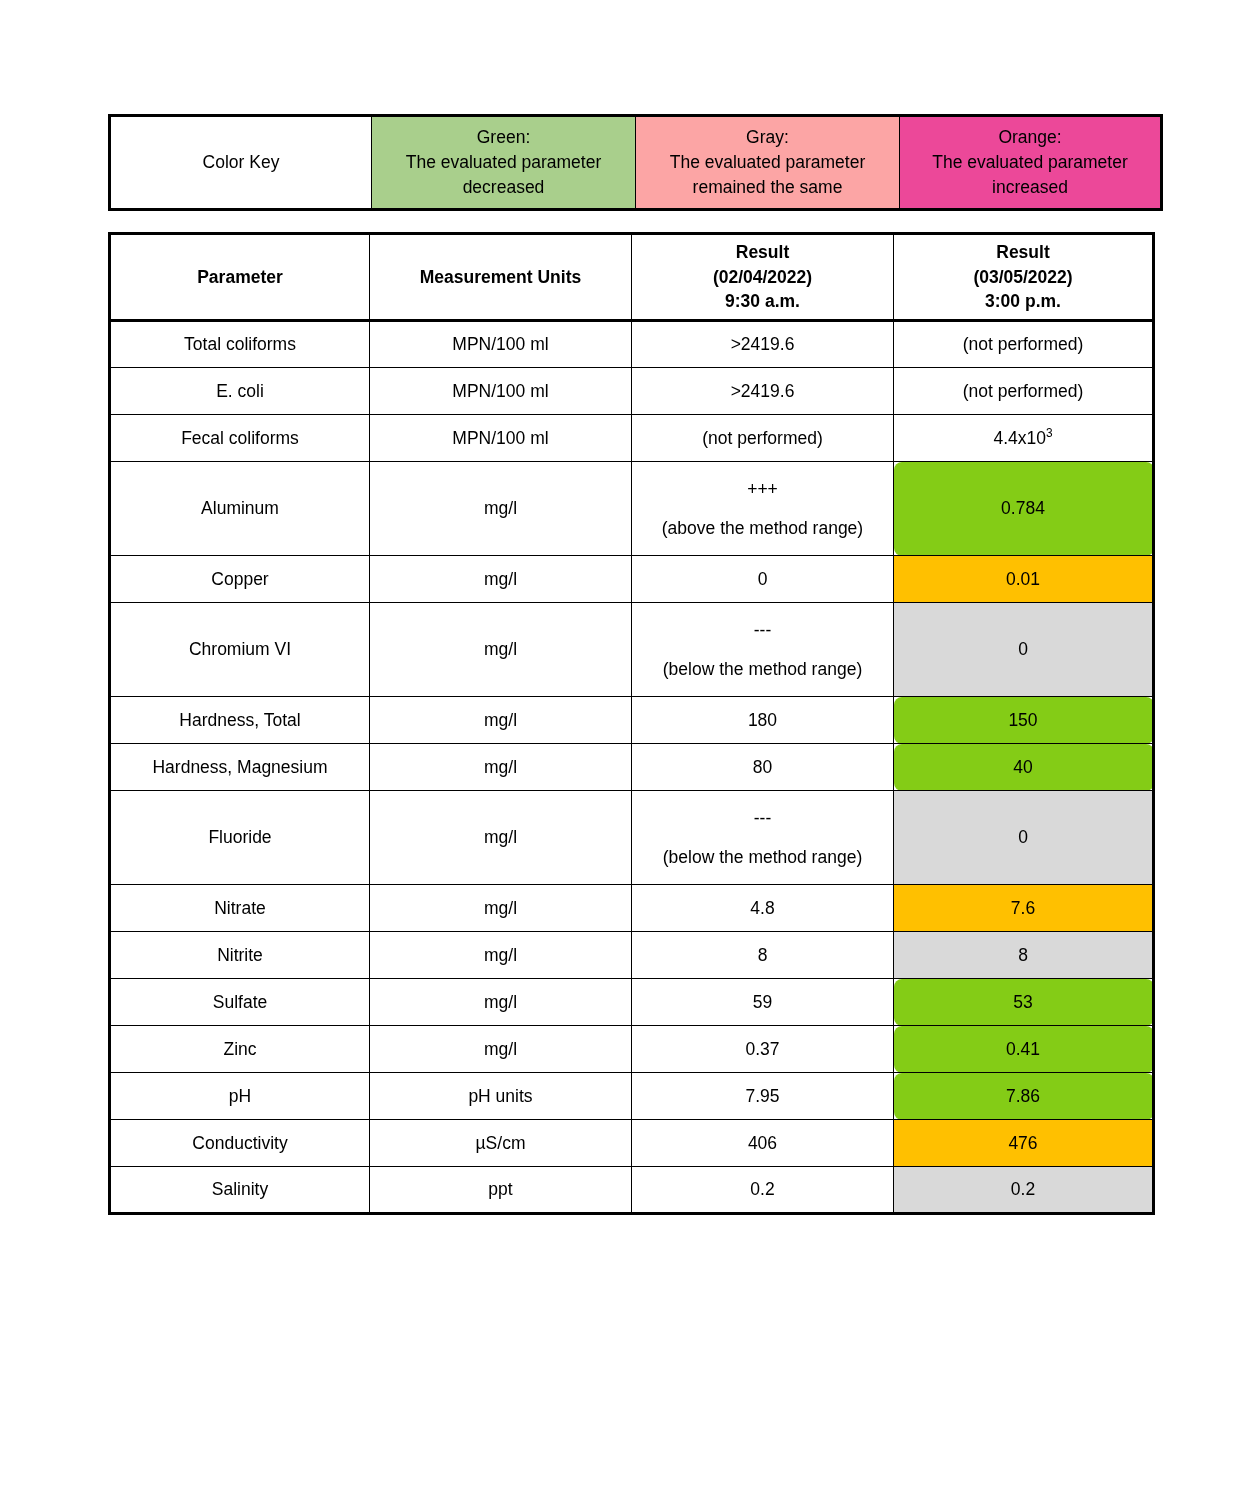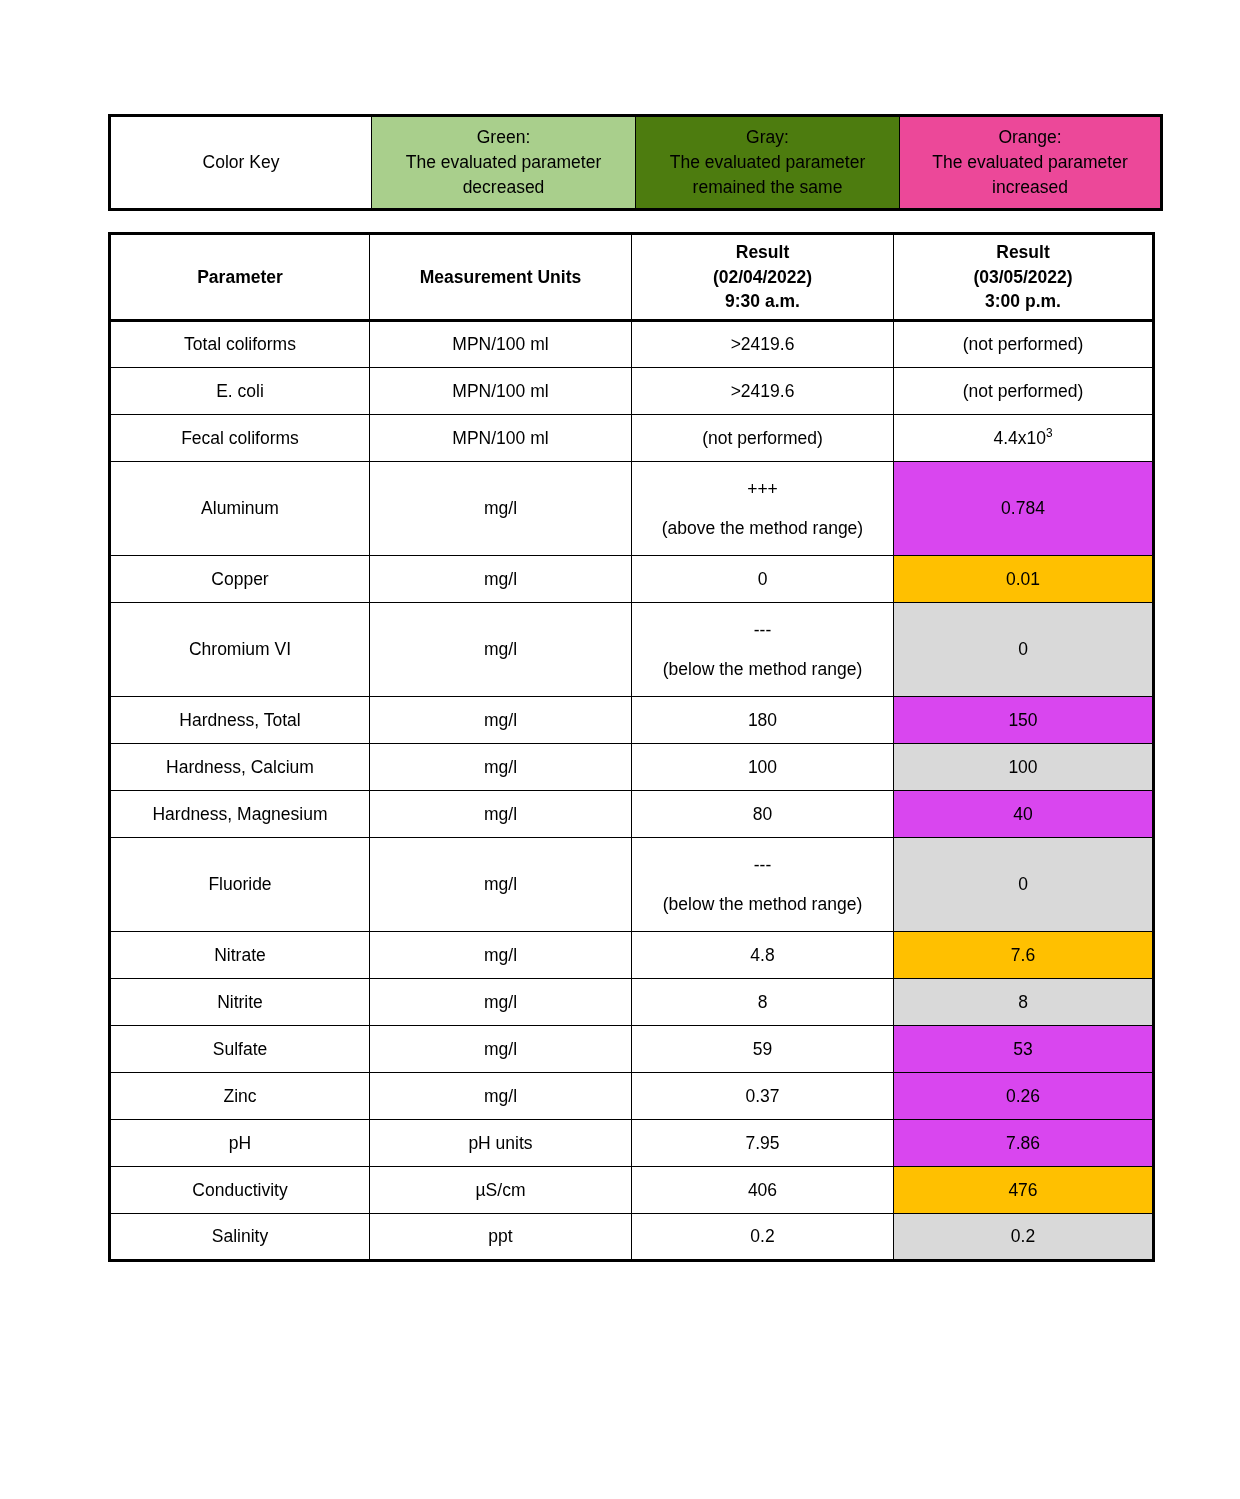--- a/index.html
+++ b/index.html
@@ -43,21 +43,21 @@
     padding: 8px 4px;
     height: 62px;
   }
   .col-param   { width: 252px; }
   .col-units   { width: 255px; }
   .col-res1    { width: 255px; }
   .col-res2    { width: 252px; }
 
   .key-label   { background: #ffffff; }
   .key-green   { background: #A9CF8C; }
-  .key-gray    { background: #4d7c0f; }
+  .key-gray    { background: #fca5a5; }
   .key-orange  { background: #ec4899; }
 
   .key-line { display: block; }
 
   
   .data-table {
     position: absolute;
     left: 108px;
     top: 232px;
     width: 1014px;
@@ -78,21 +78,21 @@
   .data-table thead th {
     height: 76px;
     border-bottom: 3px solid #000;
     font-weight: bold;
   }
   .data-table tbody tr { height: 47px; }
   .data-table tbody tr.tall { height: 94px; }
 
   .hdr-line { display: block; }
 
-  .cell-green  { background: #d946ef; }
+  .cell-green  { background: #84cc16; border-radius: 8px; }
   .cell-gray   { background: #D9D9D9; }
   .cell-orange { background: #FFC000; }
   .cell-plain  { background: #ffffff; }
 
   .twoline span { display: block; }
   .twoline .gap { height: 14px; }
 
   sup { font-size: 0.68em; vertical-align: super; line-height: 0; }
 </style>
 </head>
@@ -191,26 +191,20 @@
           </td>
           <td class="col-res2 cell-gray"><span>0</span></td>
         </tr>
         <tr>
           <td class="col-param cell-plain"><span>Hardness, Total</span></td>
           <td class="col-units cell-plain"><span>mg/l</span></td>
           <td class="col-res1 cell-plain"><span>180</span></td>
           <td class="col-res2 cell-green"><span>150</span></td>
         </tr>
         <tr>
-          <td class="col-param cell-plain"><span>Hardness, Calcium</span></td>
-          <td class="col-units cell-plain"><span>mg/l</span></td>
-          <td class="col-res1 cell-plain"><span>100</span></td>
-          <td class="col-res2 cell-gray"><span>100</span></td>
-        </tr>
-        <tr>
           <td class="col-param cell-plain"><span>Hardness, Magnesium</span></td>
           <td class="col-units cell-plain"><span>mg/l</span></td>
           <td class="col-res1 cell-plain"><span>80</span></td>
           <td class="col-res2 cell-green"><span>40</span></td>
         </tr>
         <tr class="tall">
           <td class="col-param cell-plain"><span>Fluoride</span></td>
           <td class="col-units cell-plain"><span>mg/l</span></td>
           <td class="col-res1 cell-plain twoline">
             <span>---</span>
@@ -234,21 +228,21 @@
         <tr>
           <td class="col-param cell-plain"><span>Sulfate</span></td>
           <td class="col-units cell-plain"><span>mg/l</span></td>
           <td class="col-res1 cell-plain"><span>59</span></td>
           <td class="col-res2 cell-green"><span>53</span></td>
         </tr>
         <tr>
           <td class="col-param cell-plain"><span>Zinc</span></td>
           <td class="col-units cell-plain"><span>mg/l</span></td>
           <td class="col-res1 cell-plain"><span>0.37</span></td>
-          <td class="col-res2 cell-green"><span>0.26</span></td>
+          <td class="col-res2 cell-green"><span>0.41</span></td>
         </tr>
         <tr>
           <td class="col-param cell-plain"><span>pH</span></td>
           <td class="col-units cell-plain"><span>pH units</span></td>
           <td class="col-res1 cell-plain"><span>7.95</span></td>
           <td class="col-res2 cell-green"><span>7.86</span></td>
         </tr>
         <tr>
           <td class="col-param cell-plain"><span>Conductivity</span></td>
           <td class="col-units cell-plain"><span>µS/cm</span></td>

